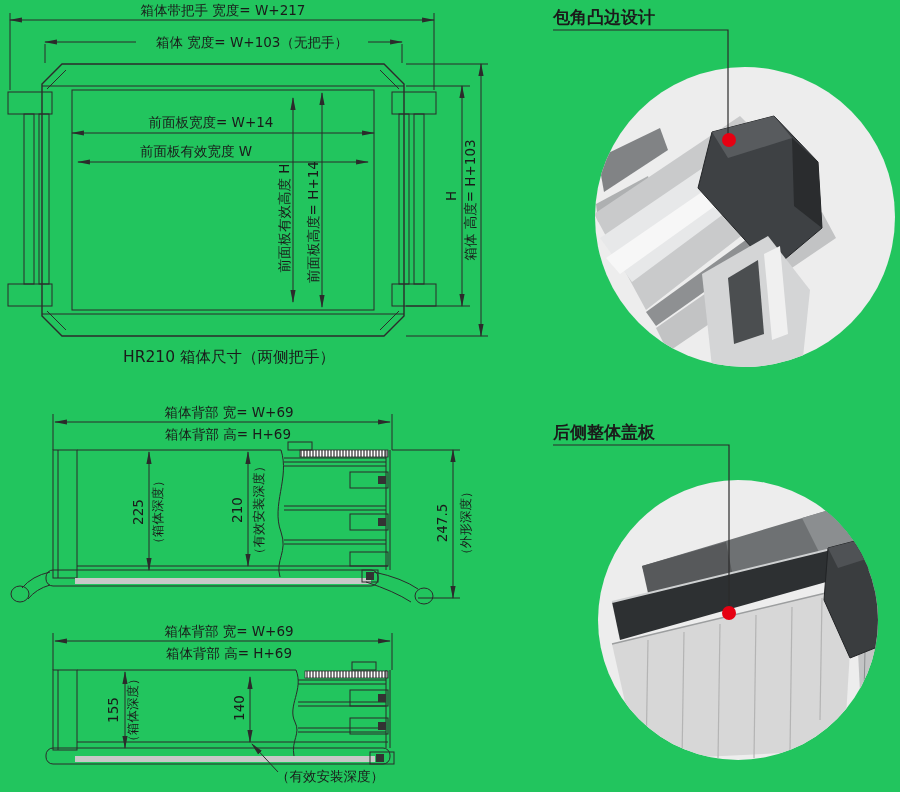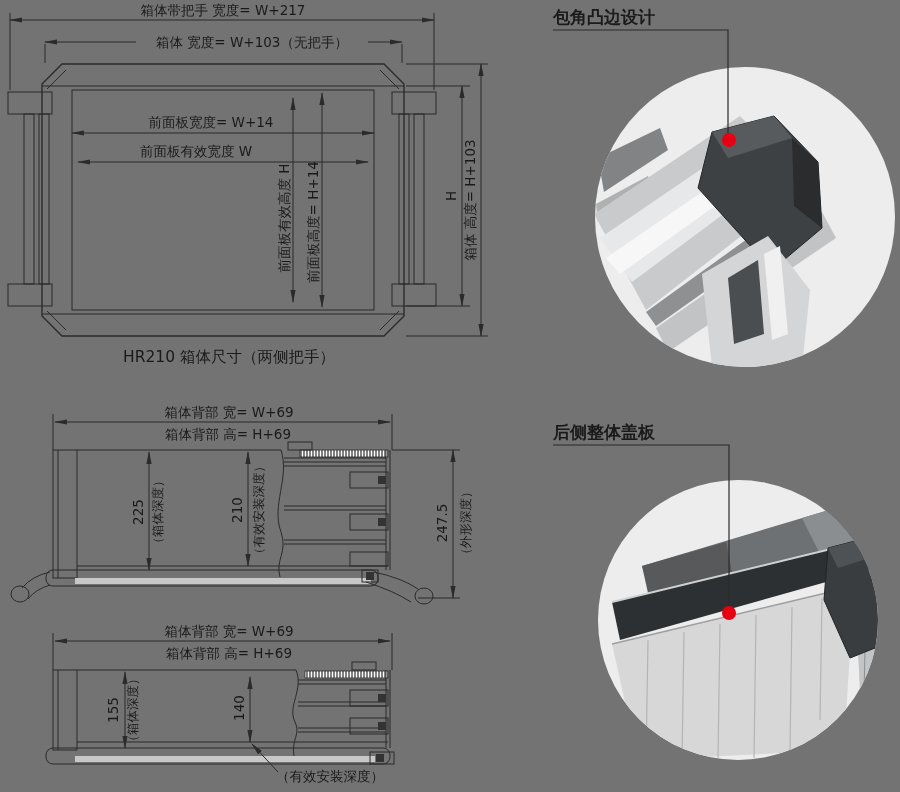--- a/index.html
+++ b/index.html
@@ -1,16 +1,16 @@
 <!DOCTYPE html>
 <html><head>
 <meta charset="utf-8">
 <style>
   html,body{margin:0;padding:0;background:#ffffff;}
-  .stage{position:relative;width:900px;height:792px;background:#737373;overflow:hidden;
+  .stage{position:relative;width:900px;height:792px;background:#22c55e;overflow:hidden;
          font-family:"DejaVu Sans","Liberation Sans",sans-serif;}
   svg text{font-family:"DejaVu Sans","Liberation Sans",sans-serif;fill:#1a1a1a;}
   .dimtxt{font-size:13.5px;}
   .dimtxt-s{font-size:12.5px;}
   .caption{font-size:15.5px;}
   .callout{font-size:17px;font-weight:bold;}
   .ln{stroke:#2b2b2b;stroke-width:1;fill:none;}
   .ln2{stroke:#2b2b2b;stroke-width:1.4;fill:none;}
   .dim{stroke:#2b2b2b;stroke-width:1;fill:none;}
 </style>

